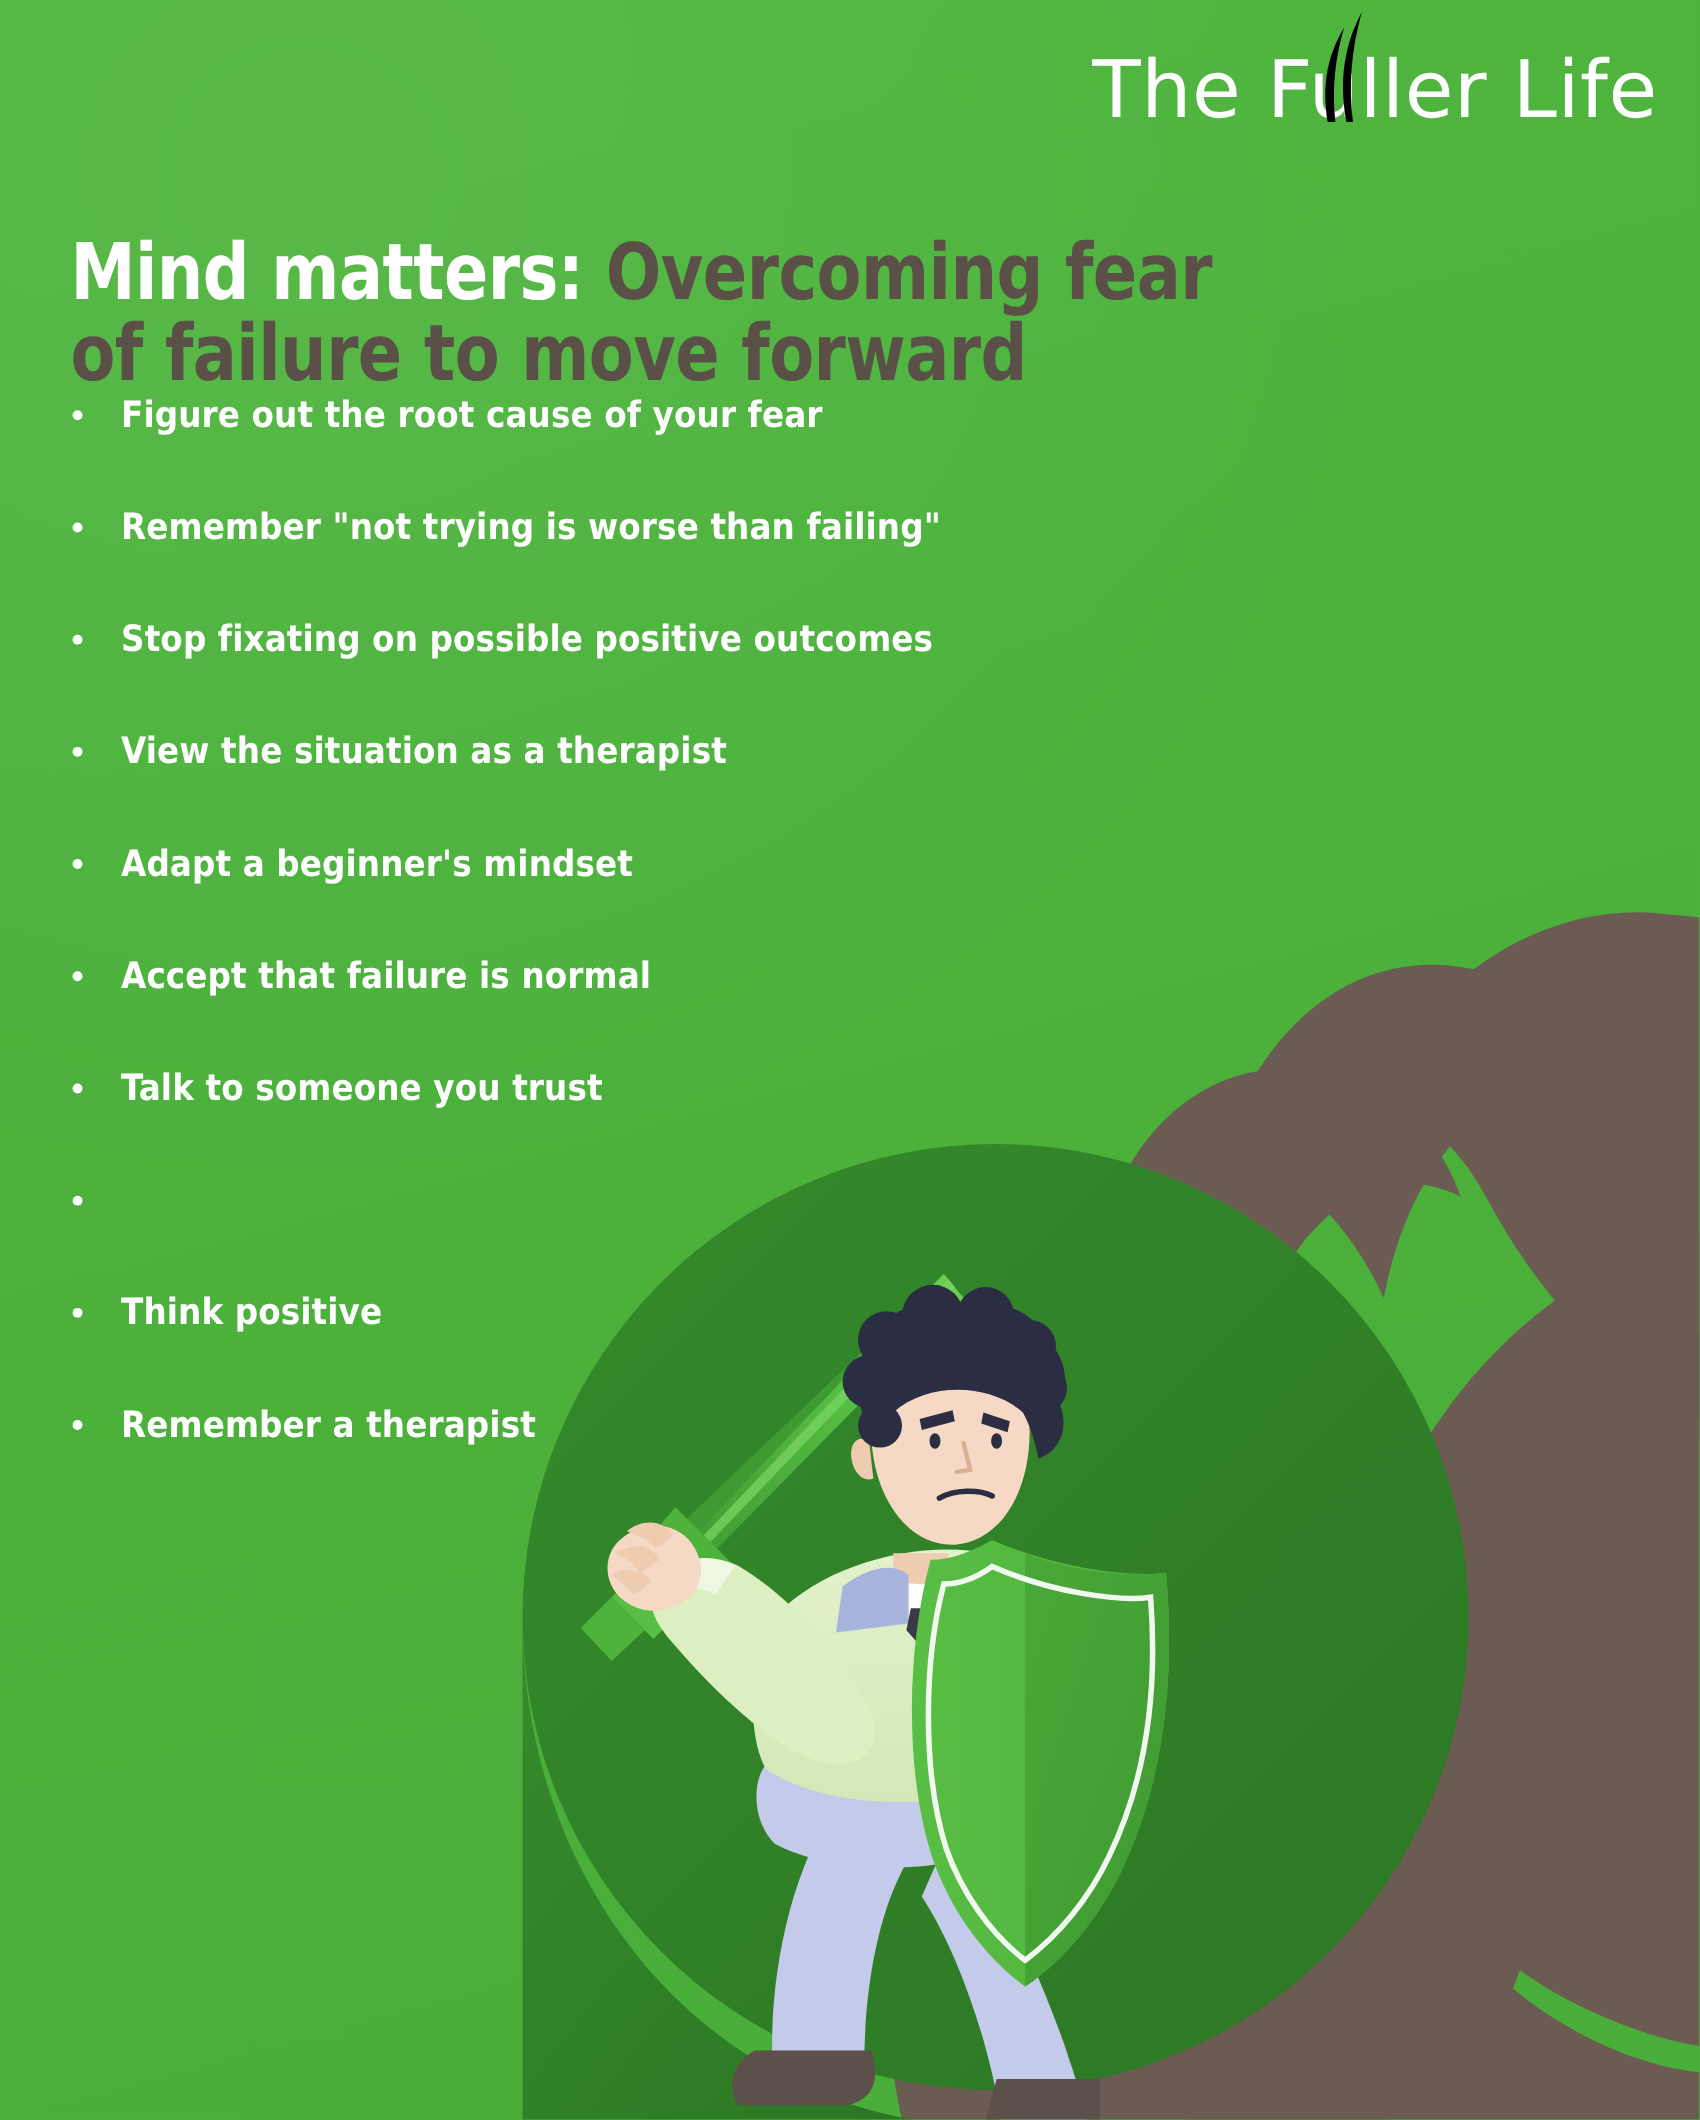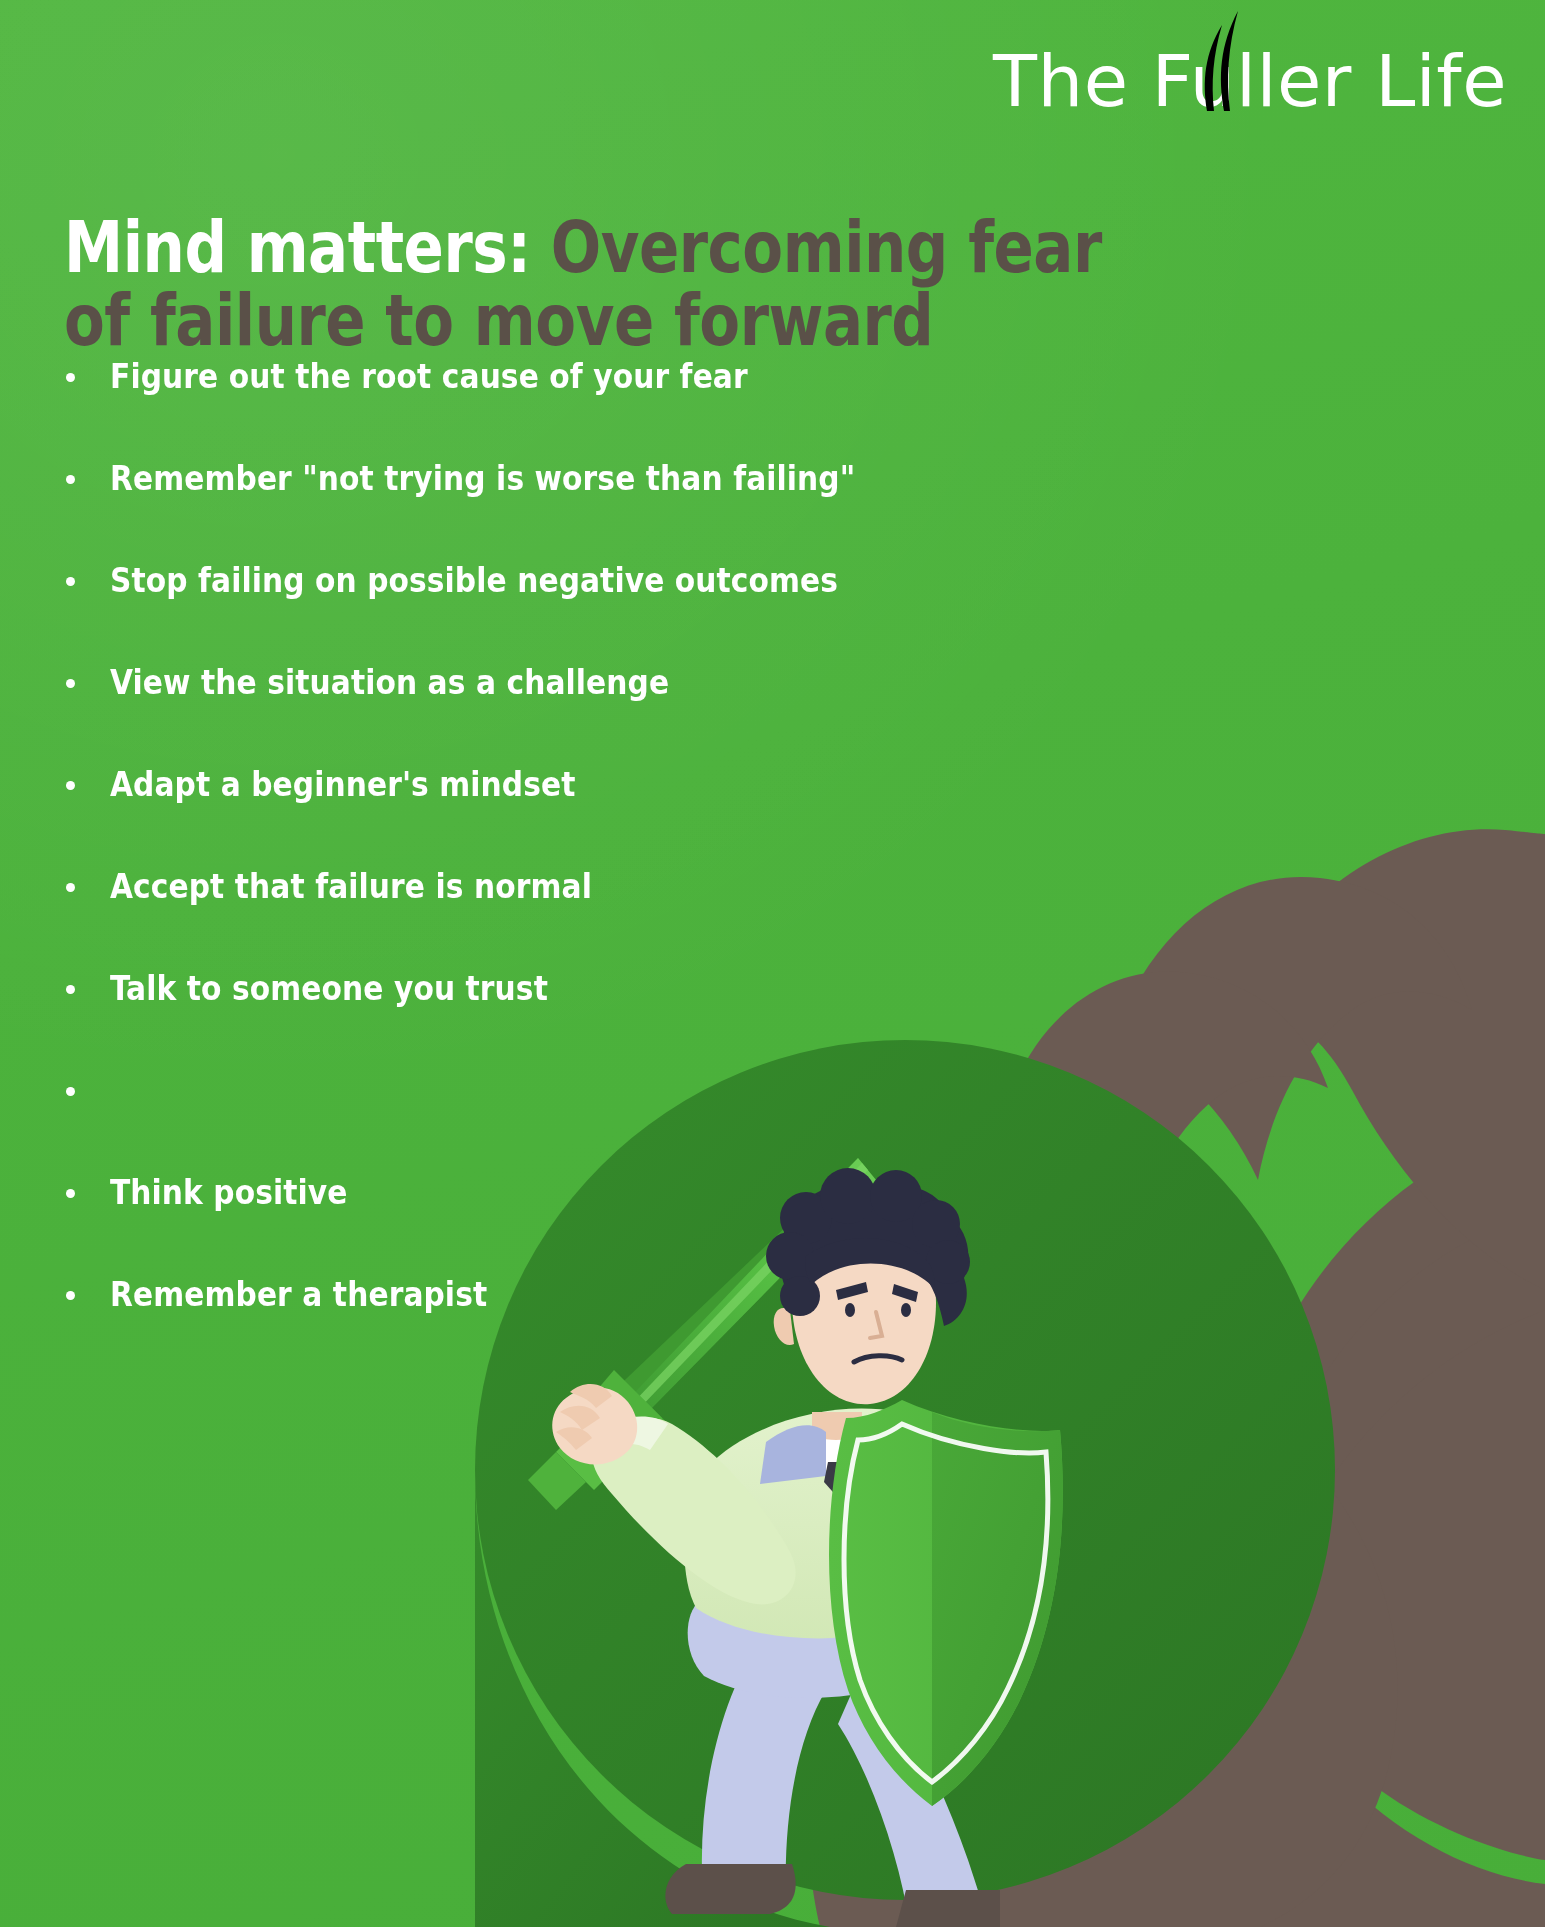--- a/index.html
+++ b/index.html
@@ -340,22 +340,22 @@
     </div>
   </div>
 
   <h1 class="title">
     <span class="t-white">Mind matters:</span><span class="t-dark"> Overcoming fear of failure to move forward</span>
   </h1>
 
   <ul class="bullets">
     <li><span class="dot"></span><span class="btxt">Figure out the root cause of your fear</span></li>
     <li><span class="dot"></span><span class="btxt">Remember "not trying is worse than failing"</span></li>
-    <li><span class="dot"></span><span class="btxt">Stop failing on possible negative outcomes</span></li>
-    <li><span class="dot"></span><span class="btxt">View the situation as a challenge</span></li>
+    <li><span class="dot"></span><span class="btxt">Stop fixating on possible positive outcomes</span></li>
+    <li><span class="dot"></span><span class="btxt">View the situation as a therapist</span></li>
     <li><span class="dot"></span><span class="btxt">Adapt a beginner's mindset</span></li>
     <li><span class="dot"></span><span class="btxt">Accept that failure is normal</span></li>
     <li><span class="dot"></span><span class="btxt">Talk to someone you trust</span></li>
     <li><span class="dot"></span></li>
     <li><span class="dot"></span><span class="btxt">Think positive</span></li>
     <li><span class="dot"></span><span class="btxt">Remember a therapist</span></li>
   </ul>
 
 </div>
 

